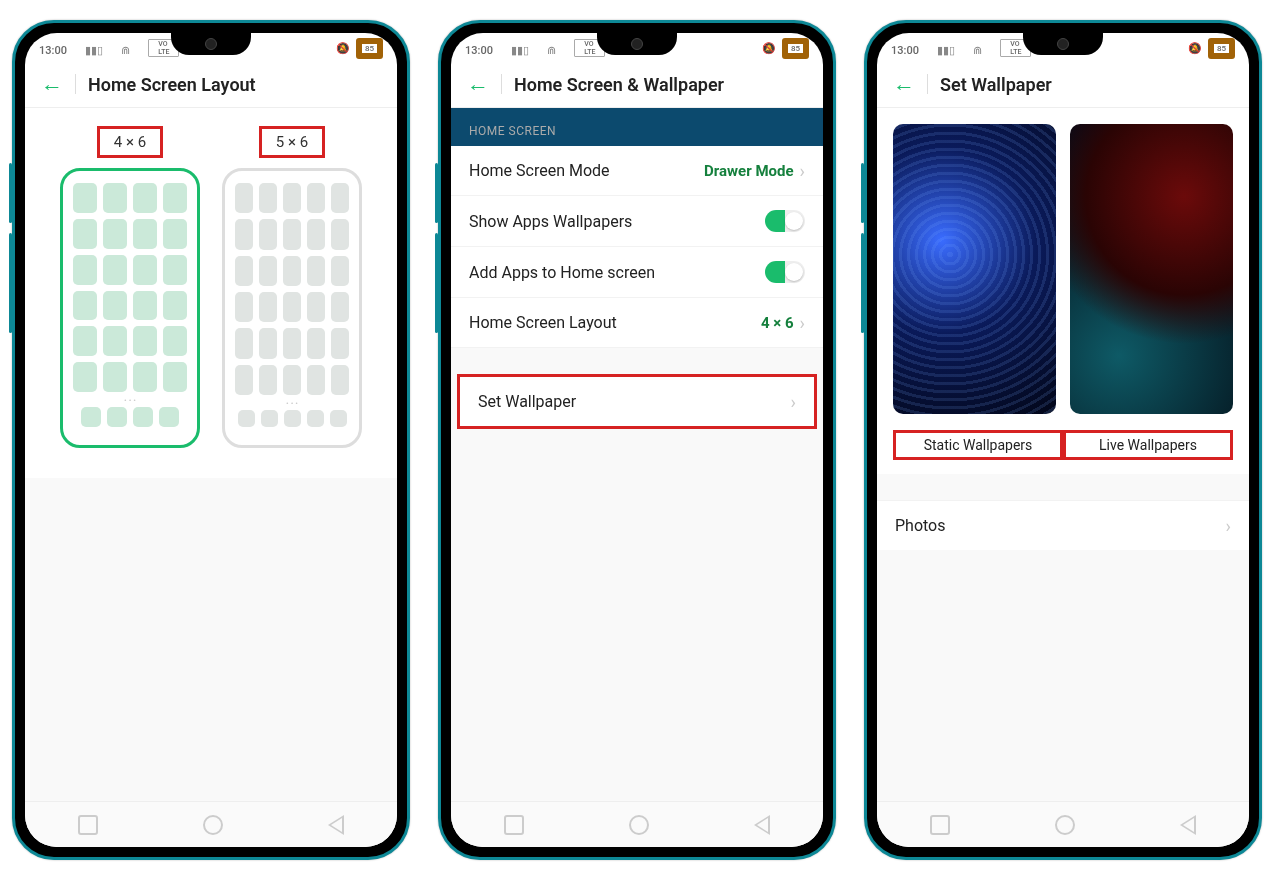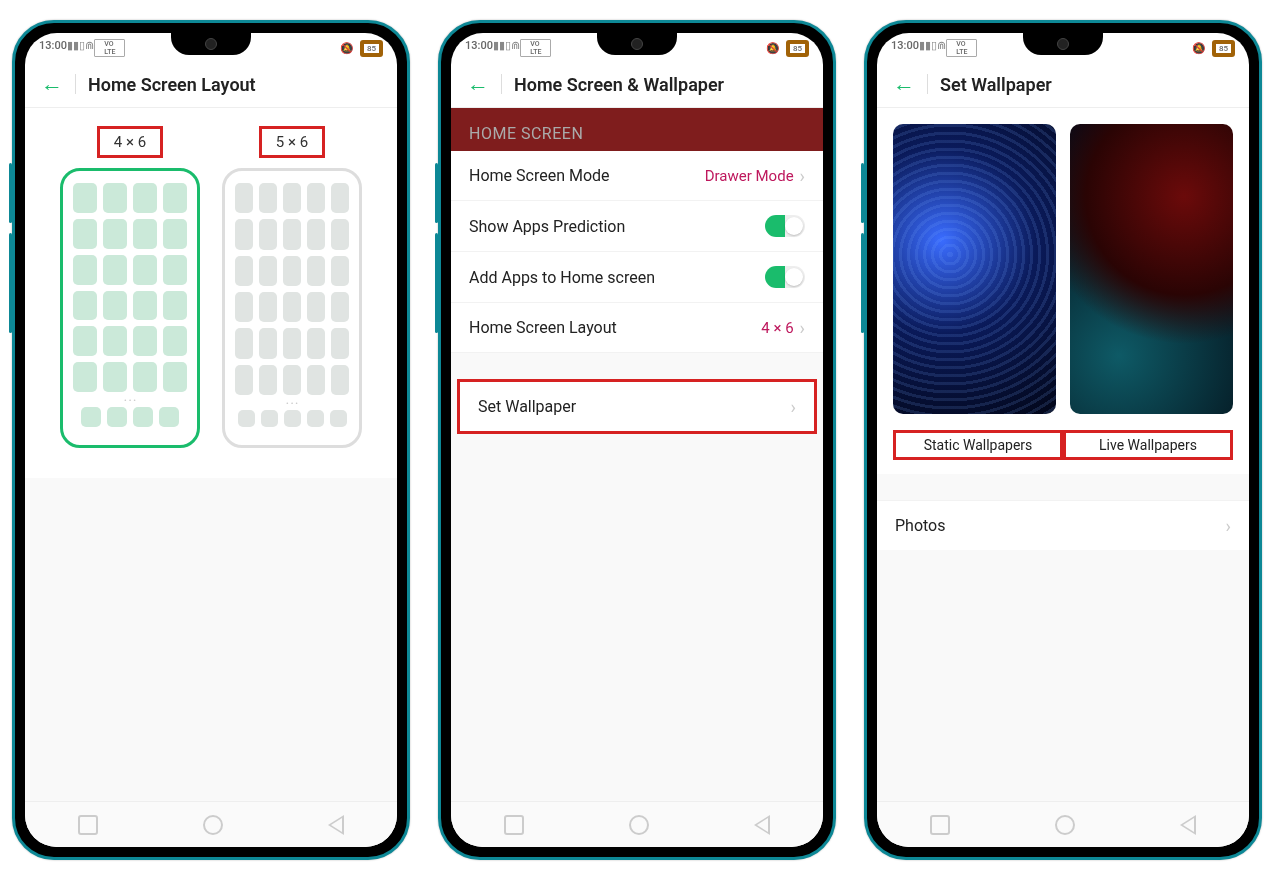--- a/index.html
+++ b/index.html
@@ -70,25 +70,25 @@
   .statusbar {
     height:30px;
     display:flex;
     align-items:center;
     justify-content:space-between;
     padding:0 14px;
     font-size:11px;
     color:#666;
     font-weight:500;
   }
-  .sb-left { display:flex; gap:0; align-items:flex-start;}
+  .sb-left { display:flex; gap:18px; align-items:flex-end;}
   .sb-right { display:flex; gap:6px; align-items:center;}
   .sb-icon { font-size:11px; color:#888;}
   .volte { border:1px solid #aaa; font-size:7px; padding:0 9px; line-height:8px; border-radius:1px;}
-  .batt { border:4px solid #a16207; border-radius:3px; font-size:8px; padding:0 3px;}
+  .batt { border:6px solid #a16207; border-radius:3px; font-size:8px; padding:0 3px;}
   .titlebar {
     display:flex;
     align-items:center;
     gap:12px;
     padding:8px 16px 10px;
     border-bottom:1px solid #eee;
   }
   .back-arrow {
     color:#1abc6c;
     font-size:22px;
@@ -148,37 +148,37 @@
     margin:4px 0 2px;
   }
   .mini-dock {
     display:flex; gap:6px; justify-content:center;
   }
   .mini-dock .mini-cell { width:20px; height:20px;}
   .mini-phone .g56 + .mini-dock .mini-cell,
   .dock5 .mini-cell { width:17px; height:17px;}
   
   .section-header {
-    font-size:16px; color:#aaa; letter-spacing:.5px;
+    font-size:12px; color:#aaa; letter-spacing:.5px;
     padding:16px 18px 8px;
-    background:#7f1d1d;
+    background:#0c4a6e;
   }
   .setting-row {
     background:#fff;
     padding:14px 18px;
     display:flex;
     align-items:center;
     justify-content:flex-end;
     border-bottom:1px solid #f2f2f2;
   }
   .setting-row:last-child{border-bottom:none;}
   .setting-main { display:flex; flex-direction:column; gap:2px; flex:1; padding-right:10px;}
   .setting-label { font-size:16px; color:#222;}
   .setting-sub { font-size:12px; color:#aaa; line-height:1.3;}
-  .setting-value { font-size:15px; color:#be185d;}
+  .setting-value { font-size:15px; color:#15803d;font-weight:bold;}
   .chevron { color:#ccc; font-size:18px; margin-left:6px;}
   .toggle {
     width:40px; height:22px; border-radius:11px;
     background:#eee; position:relative;
   }
   .toggle::after{
     content:""; position:absolute; top:2px; right:2px;
     width:18px; height:18px; border-radius:50%; background:#fff;
     box-shadow:0 1px 2px rgba(0,0,0,.2);
   }
@@ -389,21 +389,21 @@
       <div class="section-header">HOME SCREEN</div>
       <div class="setting-row">
         <div class="setting-main">
             <span class="setting-label">Home Screen Mode</span>
           </div>
         <span class="setting-value">Drawer Mode</span>
         <span class="chevron">›</span>
       </div>
       <div class="setting-row">
         <div class="setting-main">
-            <span class="setting-label">Show Apps Prediction</span>
+            <span class="setting-label">Show Apps Wallpapers</span>
           </div>
         <div class="toggle on"></div>
       </div>
       <div class="setting-row">
         <div class="setting-main">
           <span class="setting-label">Add Apps to Home screen</span>
         </div>
         <div class="toggle on"></div>
       </div>
       <div class="setting-row">

